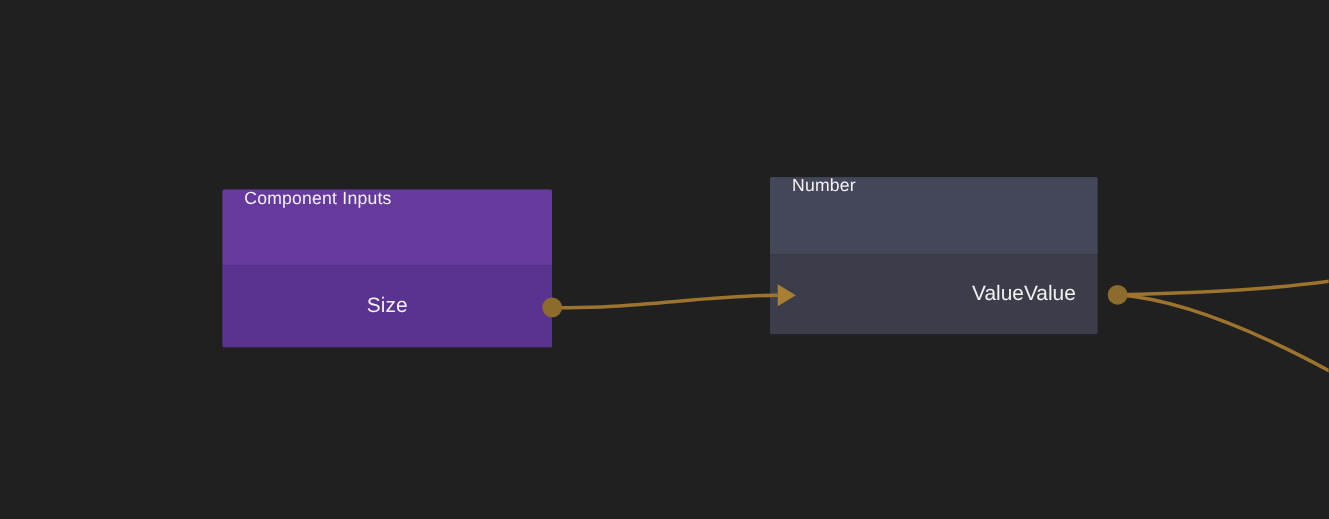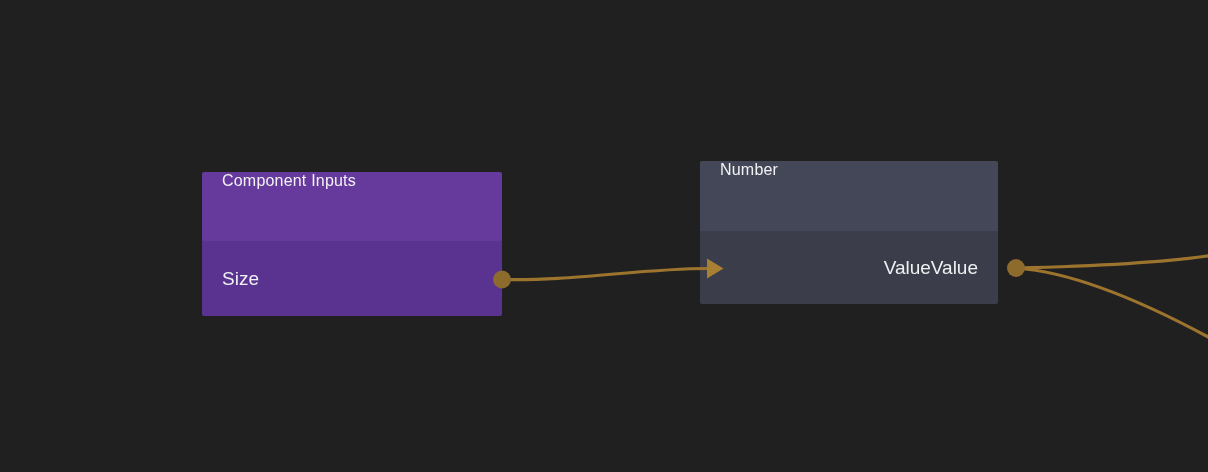--- a/index.html
+++ b/index.html
@@ -34,21 +34,21 @@
     justify-content: space-between;
     padding: 0 20px;
     font-size: 19px;
     color: #eef0f2;
   }
   
   .node-component-inputs {
     left: 202px; top: 172px; width: 300px; height: 144px;
   }
   .node-component-inputs .node-header { height: 69px; background: #663a9c; }
-  .node-component-inputs .node-body   { height: 75px; background: #5a3290; justify-content: flex-start; }
+  .node-component-inputs .node-body   { height: 75px; background: #5a3290; justify-content: center; }
   
   .node-number {
     left: 700px; top: 161px; width: 298px; height: 143px;
   }
   .node-number .node-header { height: 70px; background: #444757; }
   .node-number .node-body   { height: 73px; background: #3b3e4a; justify-content: flex-end; }
   .port-label { white-space: nowrap; }
   .wire-layer {
     position: absolute;
     left: 0; top: 0;

